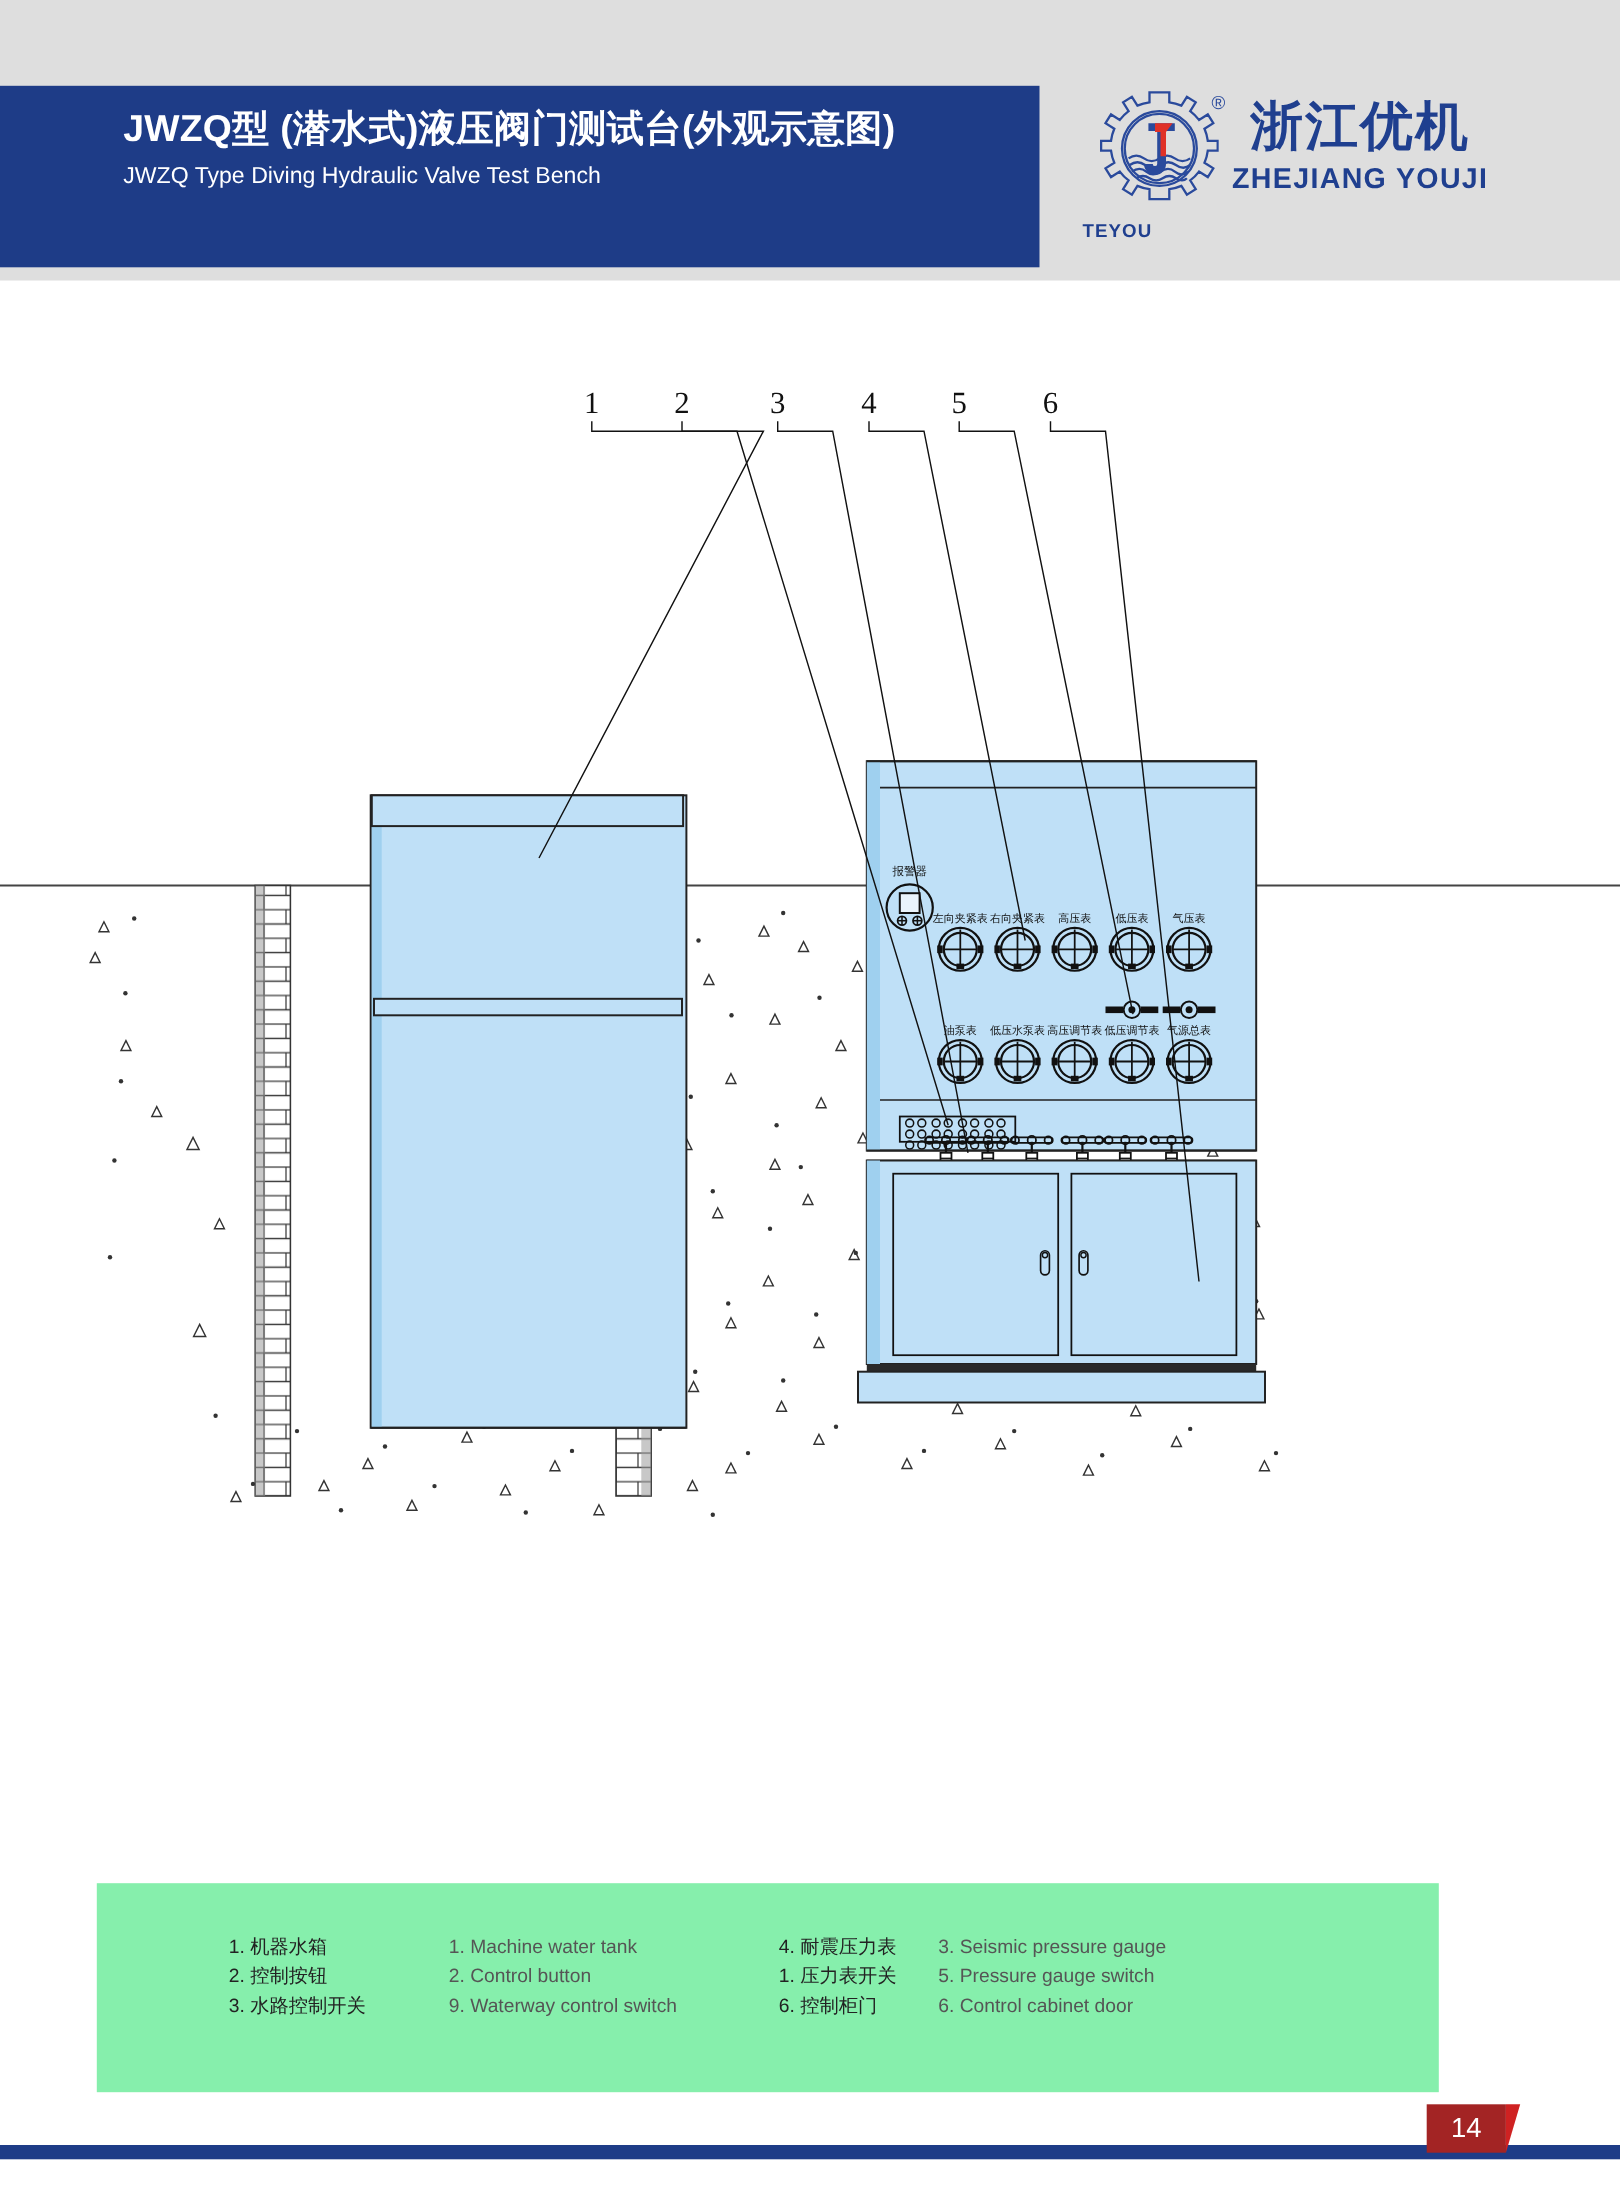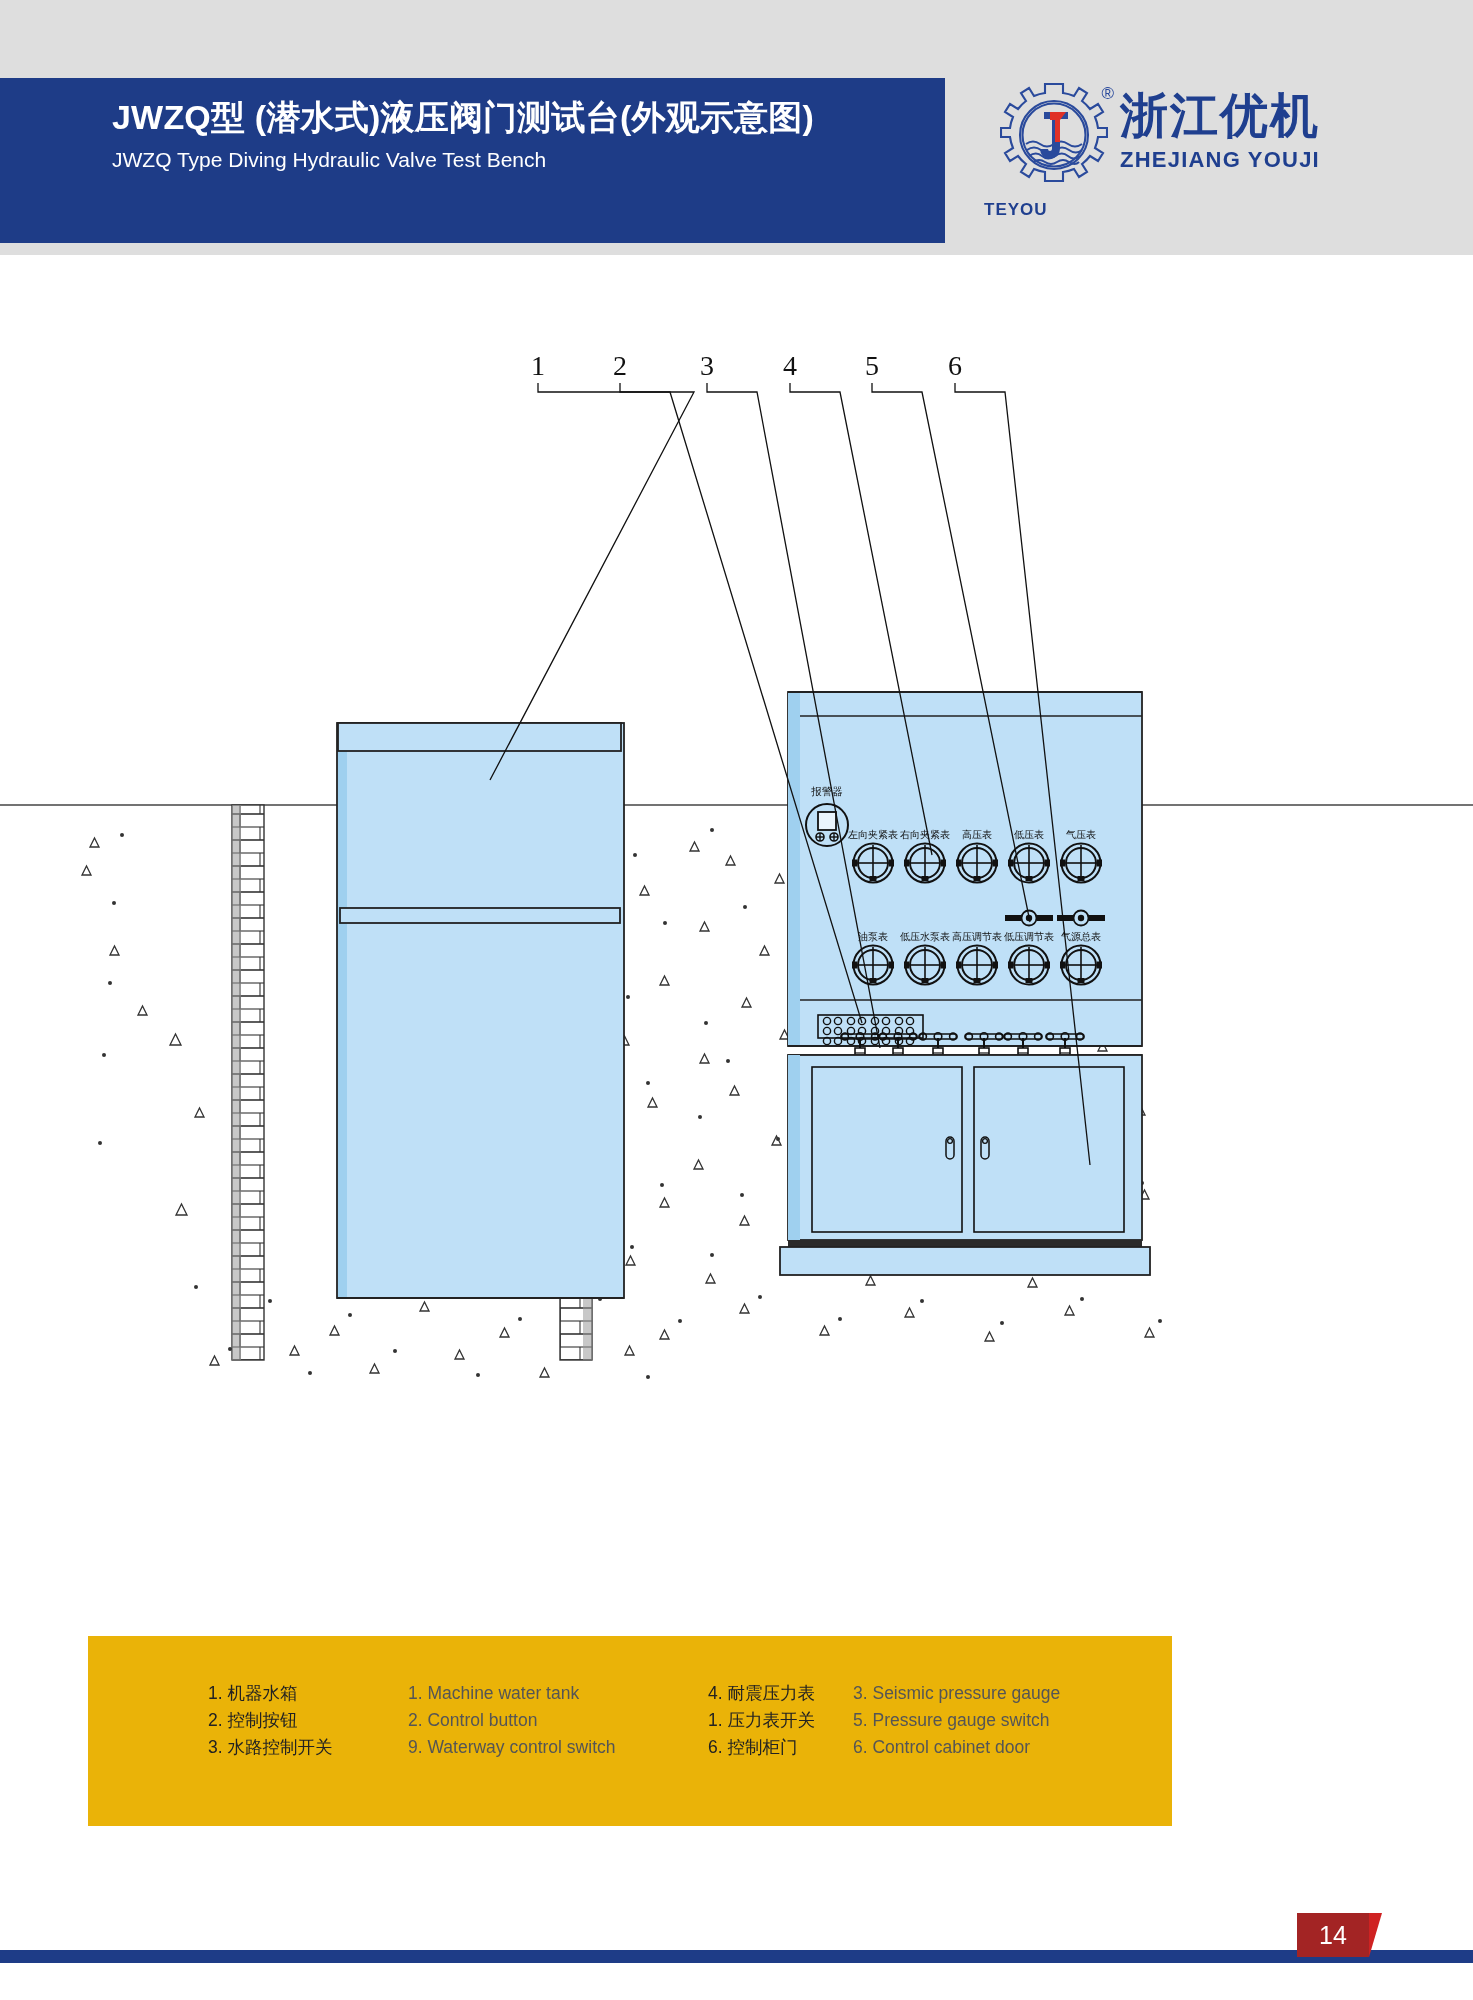--- a/index.html
+++ b/index.html
@@ -61,43 +61,43 @@
   .logo-cn {
     color: #1f3f8f;
     font-size: 48px;
     font-weight: bold;
     letter-spacing: 2px;
     line-height: 1;
     white-space: nowrap;
   }
   .logo-en {
     color: #1f3f8f;
-    font-size: 22px;
+    font-size: 26px;
     font-weight: bold;
     letter-spacing: 1.2px;
     margin-top: 7px;
     white-space: nowrap;
   }
   .logo-sub {
     position: absolute; left: 984px; top: 200px;
     color: #1f3f8f; font-size: 17px; font-weight: bold;
     letter-spacing: 1px;
   }
 
   
   .drawing {
     position: absolute; left: 0; top: 255px;
     width: 1473px; height: 1410px;
   }
 
   
   .legend {
-    position: absolute; left: 88px; top: 1636px;
-    width: 1084px; height: 190px;
-    background: #eab308;
+    position: absolute; left: 88px; top: 1712px;
+    width: 1220px; height: 190px;
+    background: #86efac;
   }
   .legend-cols {
     position: absolute; left: 120px; top: 44px;
     display: flex;
   }
   .legend-col { margin-right: 0; }
   .legend-col.c1 { width: 200px; }
   .legend-col.c2 { width: 300px; }
   .legend-col.c3 { width: 145px; }
   .legend-col.c4 { width: 300px; }

